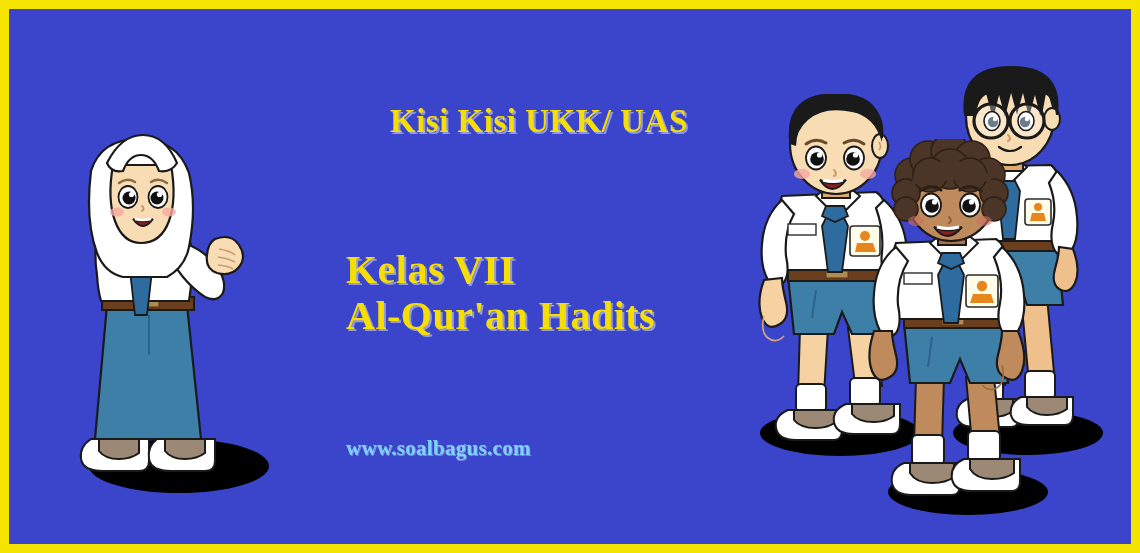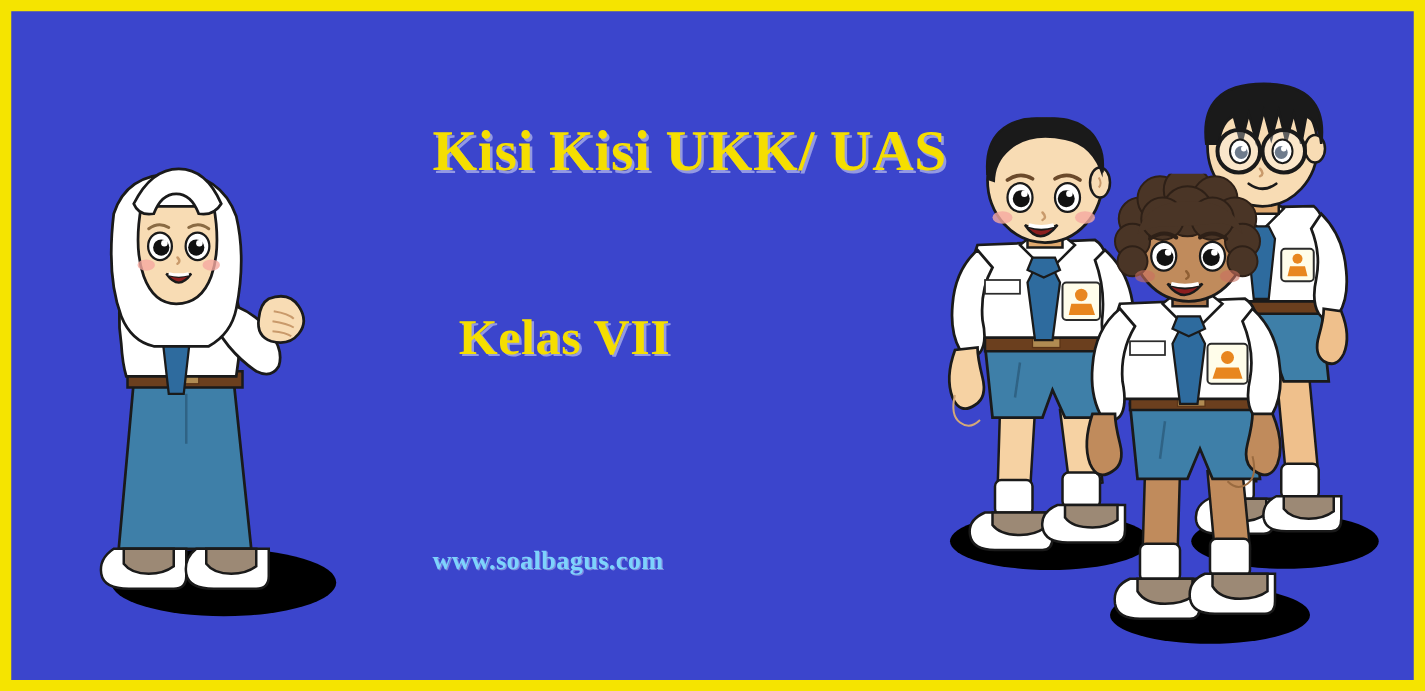--- a/index.html
+++ b/index.html
@@ -10,36 +10,36 @@
     box-sizing:border-box;
     background:#3B45CC;
     border:9px solid #F5E400;
     overflow:hidden;
   }
   
   .text-block{position:absolute;left:337px;top:86px;width:430px;}
   .title-line{
     color:#F5DE00;
     font-weight:bold;
-    font-size:46px;
+    font-size:33px;
     line-height:52px;
     letter-spacing:0.5px;
     text-shadow:2px 2px 0 rgba(255,255,255,.45);
     white-space:nowrap;
+    margin-left:44px;
   }
   .sub-block{position:absolute;left:337px;top:238px;width:430px;}
   .sub-line{
     color:#F5DE00;
     font-weight:bold;
     font-size:40px;
     line-height:46px;
     letter-spacing:0.5px;
     text-shadow:2px 2px 0 rgba(255,255,255,.45);
     white-space:nowrap;
-    margin-left:21px;
   }
   .url-line{
     position:absolute;left:337px;top:427px;
     color:#7dd3fc;font-weight:bold;font-size:21px;
     letter-spacing:.3px;
     text-shadow:1px 1px 0 rgba(255,255,255,.35);
   }
   
   .char{position:absolute;}
   .shadow{position:absolute;background:#000;border-radius:50%;}
@@ -48,20 +48,21 @@
 <body>
 
 <div class="banner">
 
   <div class="text-block">
     <div class="title-line">Kisi Kisi UKK/ UAS</div>
   </div>
 
   <div class="sub-block">
     <div class="sub-line">Kelas VII</div>
+    <div class="sub-line">Al-Qur'an Hadits</div>
   </div>
 
   <div class="url-line">www.soalbagus.com</div>
 
   <div class="char" style="left:60px;top:100px;width:220px;height:400px;">
     <div class="shadow" style="left:20px;top:330px;width:180px;height:54px;"></div>
 
     <svg width="220" height="400" style="position:absolute;left:0;top:0;">
 
       <path d="M38,196 L118,196 L132,330 L26,330 Z" fill="#3E7FA8" stroke="#1a1a1a" stroke-width="2.2"></path>

